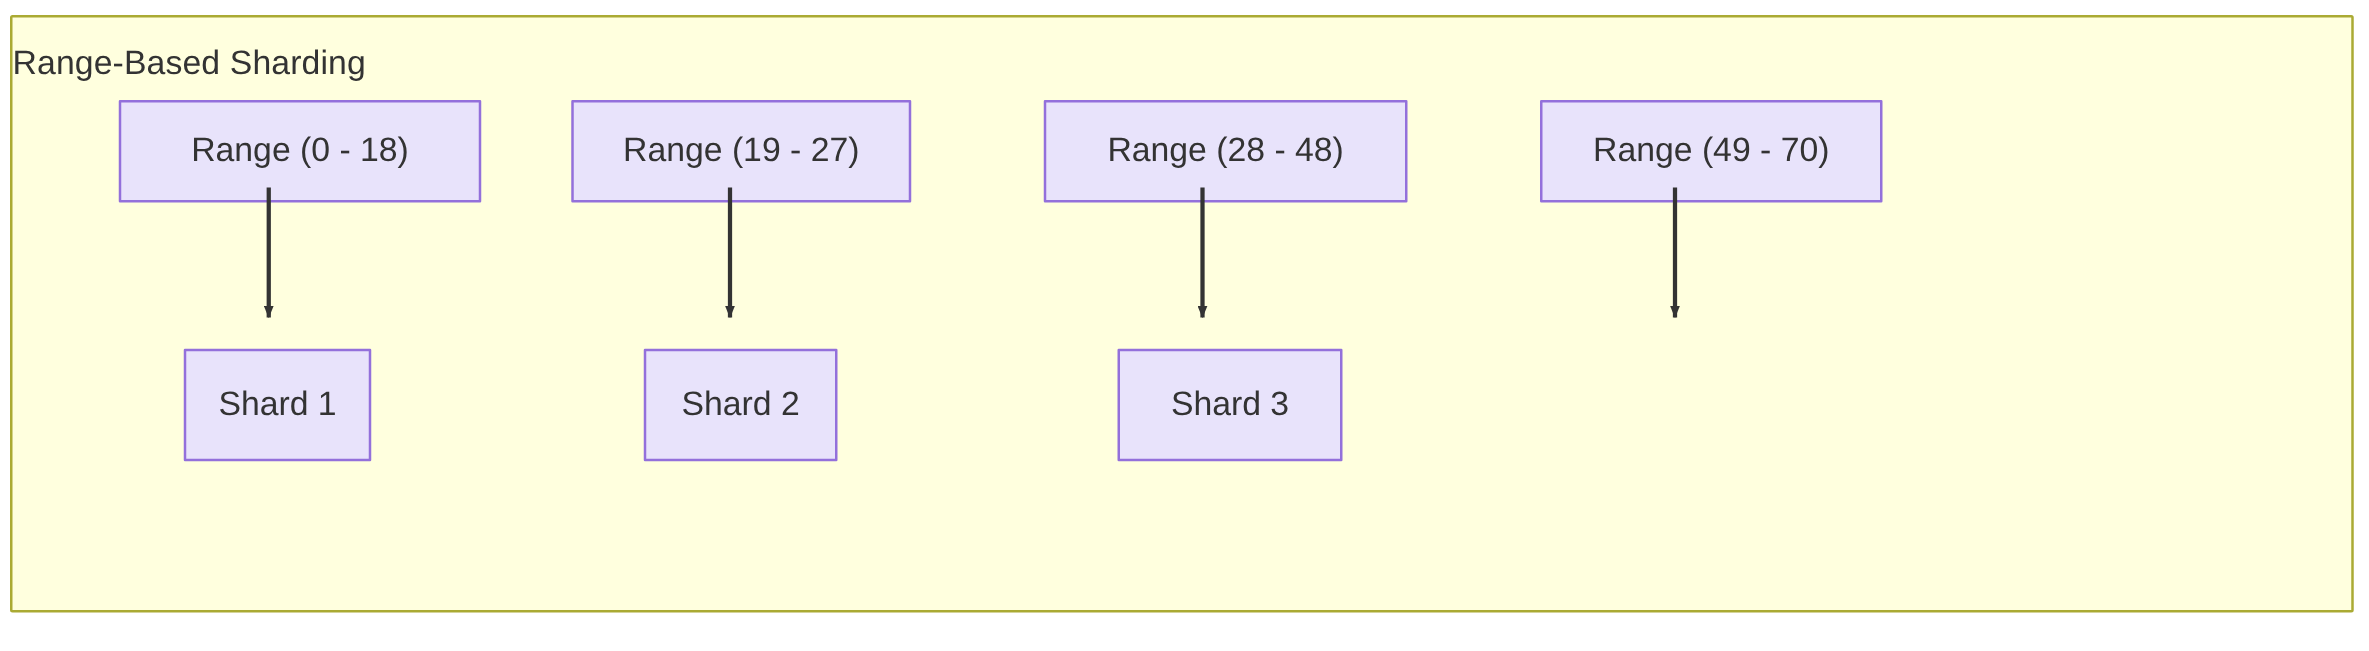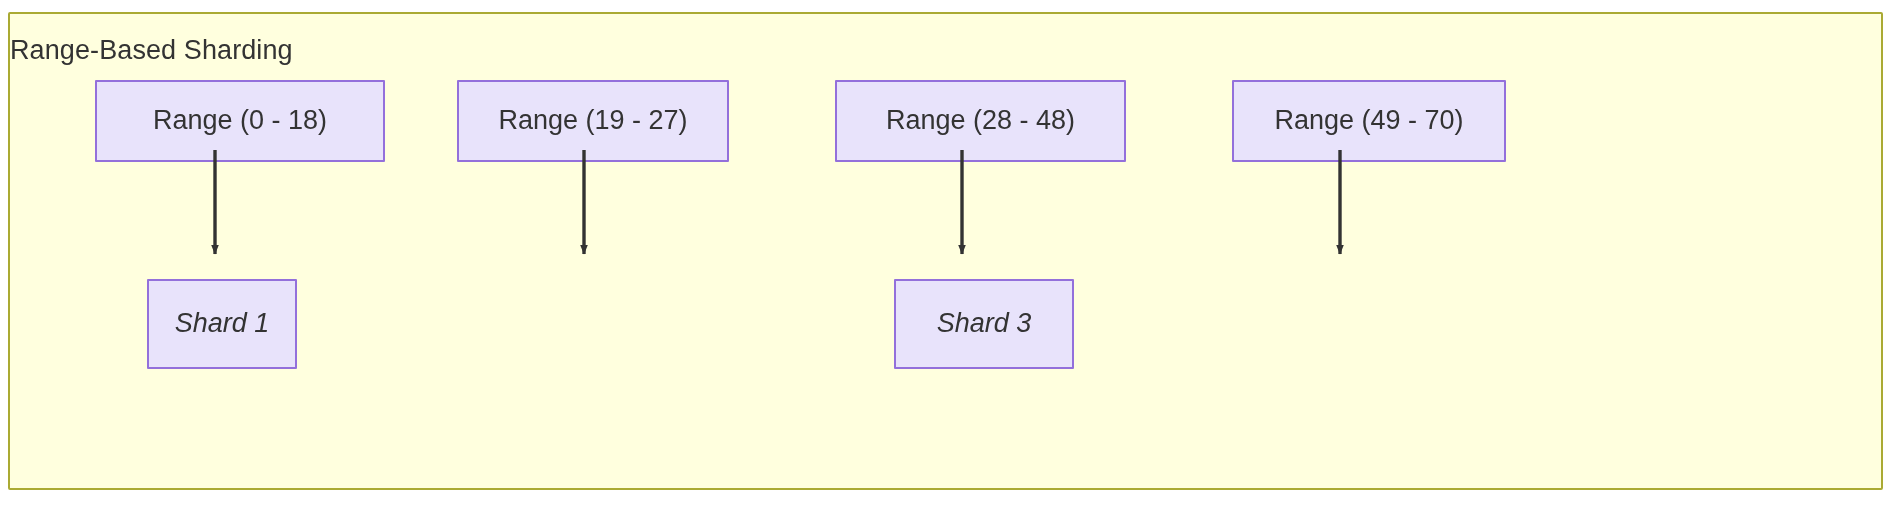--- a/index.html
+++ b/index.html
@@ -69,21 +69,21 @@
   }
 
   
   .range-node { top: 66px; height: 82px; }
   .range-0 { left: 85px;   width: 290px; }
   .range-1 { left: 447px;  width: 272px; }
   .range-2 { left: 825px;  width: 291px; }
   .range-3 { left: 1203px; width: 274px; margin-left: 19px; }
 
   
-  .shard-node { top: 265px; height: 90px; font-style: italic; }
+  .shard-node { top: 265px; height: 90px; }
   .shard-0 { left: 137px;  width: 150px; }
   .shard-1 { left: 505px;  width: 155px; }
   .shard-2 { left: 884px;  width: 180px; }
   .shard-3 { left: 1262px; width: 153px; }
 
   
   .edges {
     position: absolute;
     left: 0;
     top: 0;
@@ -110,20 +110,23 @@
     <div class="node range-node range-2">
       <span class="node-label">Range (28 - 48)</span>
     </div>
     <div class="node range-node range-3">
       <span class="node-label">Range (49 - 70)</span>
     </div>
 
     <div class="node shard-node shard-0">
       <span class="node-label">Shard 1</span>
     </div>
+    <div class="node shard-node shard-1">
+      <span class="node-label">Shard 2</span>
+    </div>
     <div class="node shard-node shard-2">
       <span class="node-label">Shard 3</span>
     </div>
 
     <svg class="edges" viewBox="0 0 1895 521" width="1895" height="521">
       <defs>
         <marker id="arrowhead" markerWidth="10" markerHeight="8" refX="9.5" refY="4" orient="auto" markerUnits="userSpaceOnUse">
           <path d="M0,0 L10,4 L0,8 z" fill="#333333"></path>
         </marker>
       </defs>

